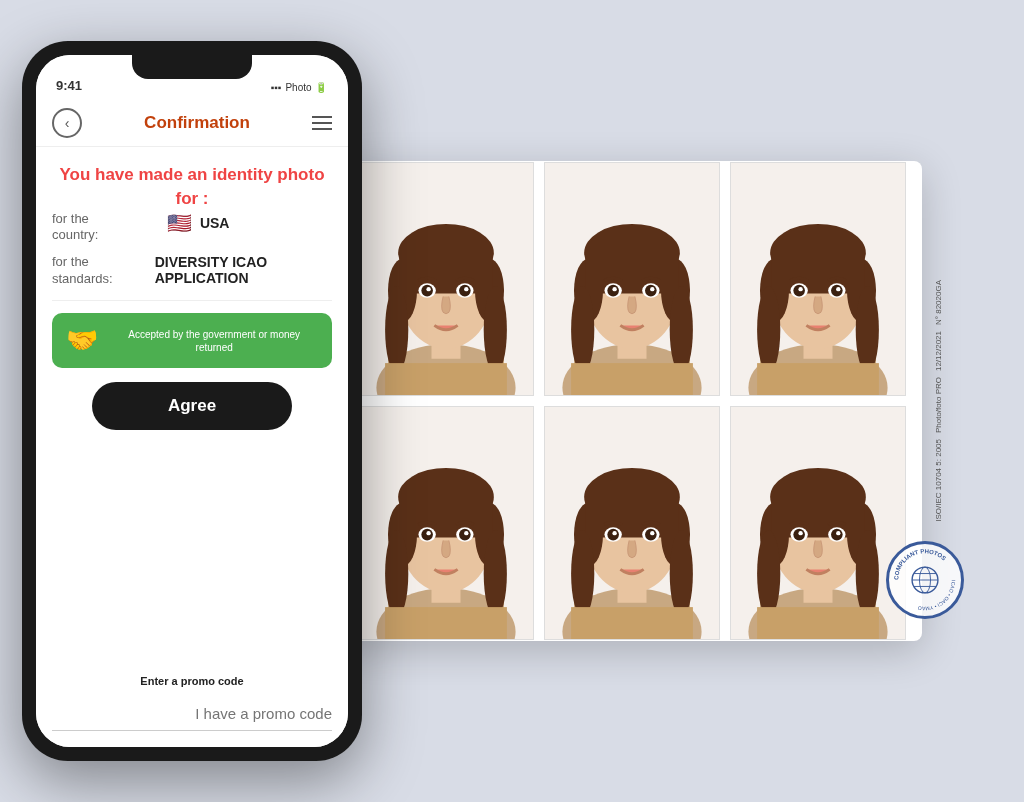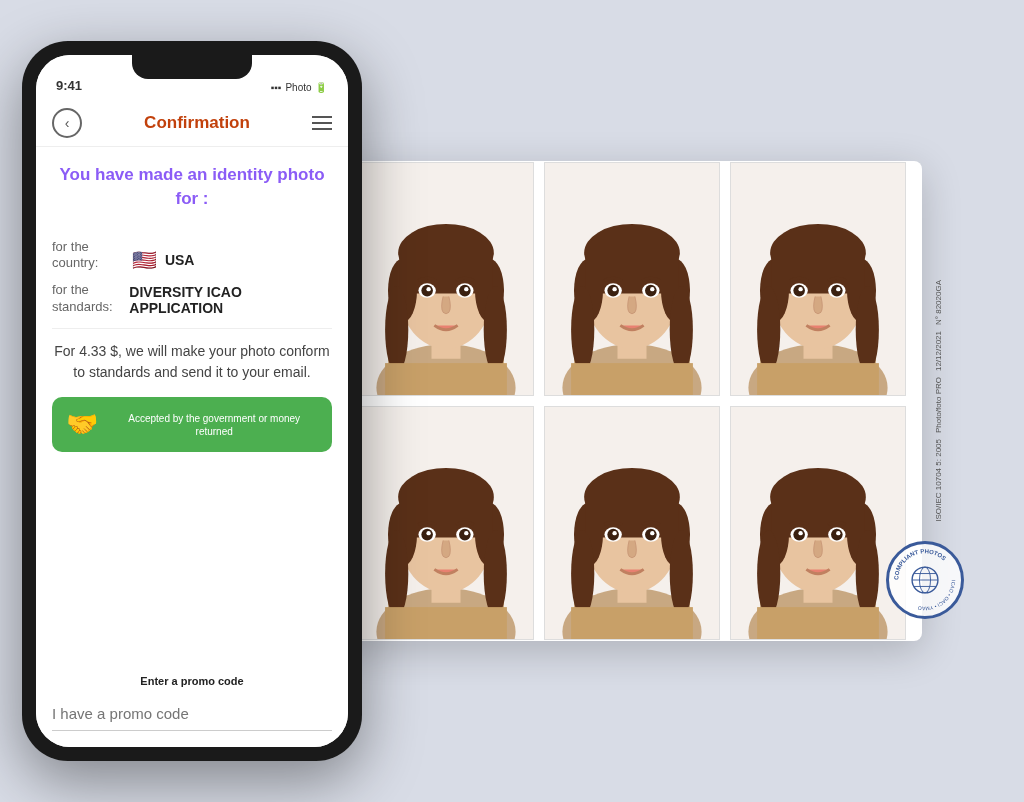--- a/index.html
+++ b/index.html
@@ -140,31 +140,32 @@
       flex: 1;
       overflow-y: auto;
       background: white;
       padding: 16px 16px 0;
     }
 
     .photo-made-title {
       text-align: center;
       font-size: 17px;
       font-weight: 700;
-      color: #8b5cf6;
-      margin-bottom: 28px;
+      color: #ef4444;
+      margin-bottom: 0;
       line-height: 1.4;
     }
 
     .info-row {
       display: flex;
-      align-items: flex-end;
+      align-items: flex-start;
       margin-bottom: 10px;
       font-size: 14px;
       color: #555;
+      gap: 35px;
     }
 
     .info-row .label {
       width: 80px;
       color: #666;
       font-size: 13px;
       line-height: 1.3;
     }
 
     .info-row .value {
@@ -251,21 +252,21 @@
 
     .promo-input {
       width: 100%;
       border: none;
       border-bottom: 1px solid #ccc;
       padding: 8px 0;
       font-size: 15px;
       color: #aaa;
       outline: none;
       background: transparent;
-      text-align: left;
+      text-align: right;
     }
 
     
     .photo-sheet {
       position: relative;
       z-index: 1;
       margin-left: -20px;
       background: white;
       border-radius: 8px;
       padding: 16px;
@@ -394,27 +395,27 @@
           </div>
         </div>
 
         <div class="info-row">
           <div class="label">for the standards:</div>
           <div class="value">DIVERSITY ICAO APPLICATION</div>
         </div>
 
         <div class="divider"></div>
 
-        <div class="price-text">For 4.33 $, we will make your photo conform to standards and send it to your email.</div>
 
         <div class="guarantee-banner">
           <span class="guarantee-icon">🤝</span>
           <span class="guarantee-text">Accepted by the government or money returned</span>
         </div>
 
+        <button class="agree-btn">Agree</button>
 
       </div>
 
       <div class="promo-section">
         <div class="promo-title">Enter a promo code</div>
         <input class="promo-input" type="text" placeholder="I have a promo code" style="">
       </div>
 
     </div>
   </div>

